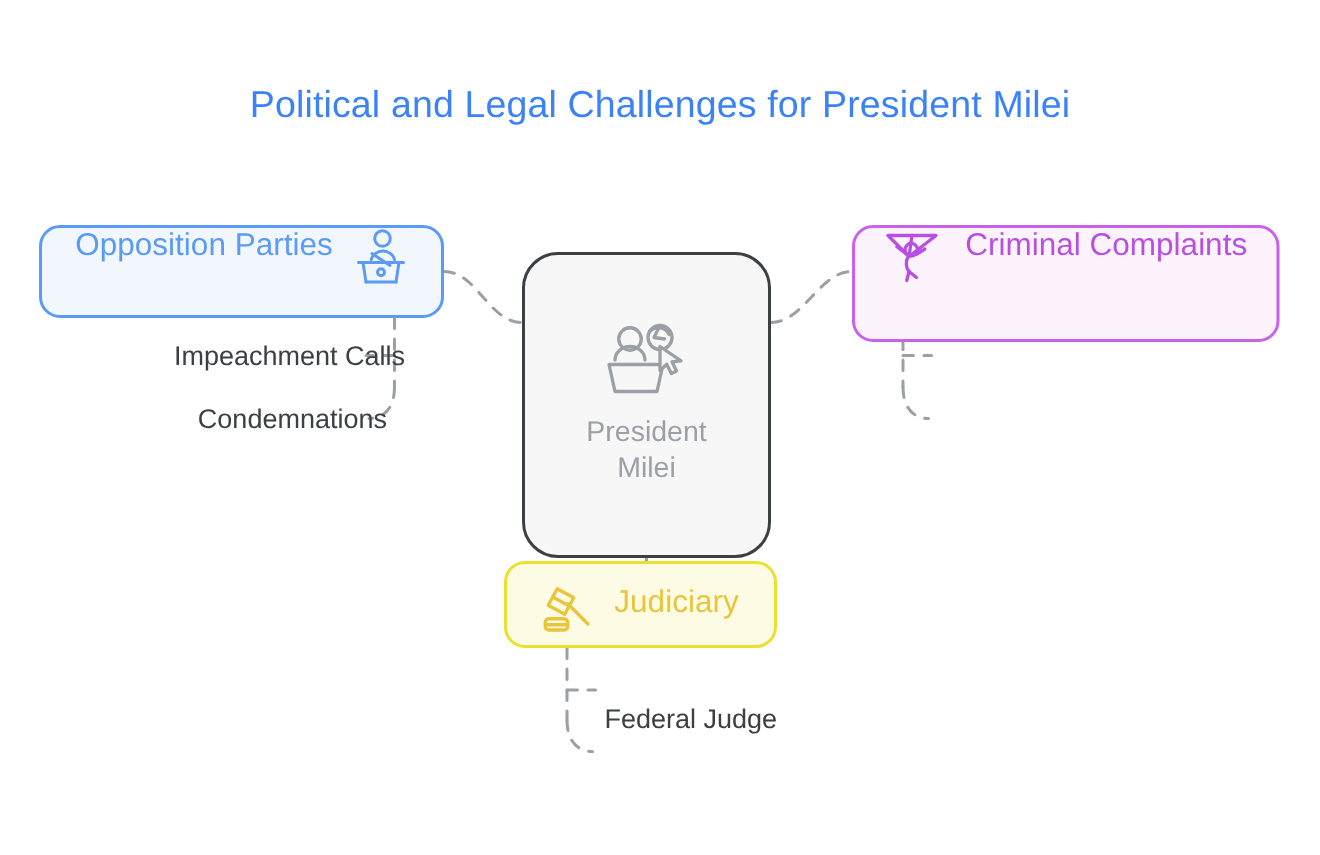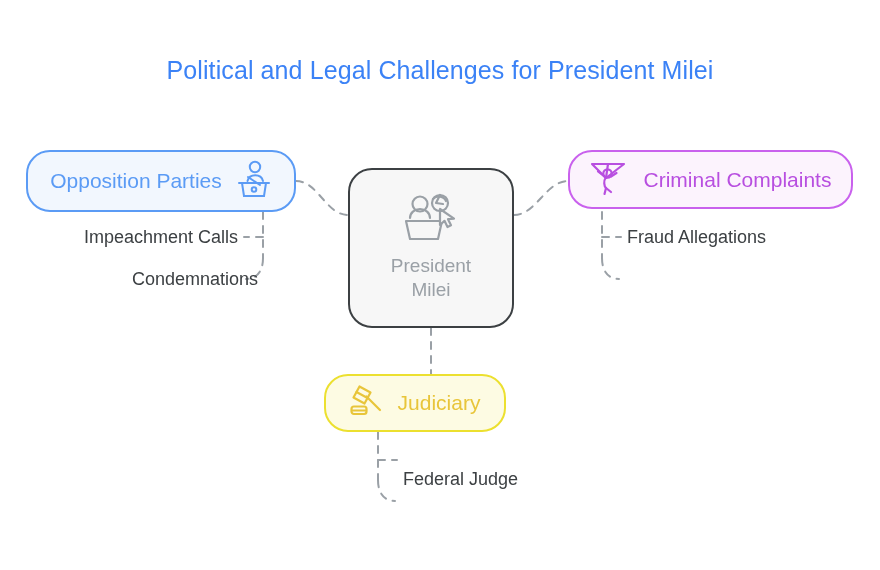--- a/index.html
+++ b/index.html
@@ -44,22 +44,21 @@
     width: 880px;
     height: 570px;
     pointer-events: none;
   }
 
   
   .node {
     position: absolute;
     box-sizing: border-box;
     display: flex;
-    align-items: center;
-    border-radius: 24px;
+    border-radius: 14px;
     border-width: 2px;
     border-style: solid;
   }
   .node-label {
     font-size: 21px;
     white-space: nowrap;
   }
   .node-icon {
     display: block;
     flex: 0 0 auto;
@@ -77,49 +76,49 @@
     gap: 14px;
     padding: 0 16px;
   }
   #node-opposition .node-label { color: #5b9bf5; }
 
   
   #node-criminal {
     left: 568px;
     top: 150px;
     width: 285px;
-    height: 59px;
+    height: 78px;
     background: #fcf3fd;
     border-color: #c961ed;
     justify-content: center;
     gap: 16px;
     padding: 0 16px;
   }
   #node-criminal .node-label { color: #b84fe0; }
 
   
   #node-judiciary {
-    left: 324px;
+    left: 336px;
     top: 374px;
     width: 182px;
     height: 58px;
     background: #fdfbe3;
     border-color: #ece02f;
     justify-content: center;
     gap: 14px;
-    padding: 0 16px;
+    padding: 14px 16px;
   }
   #node-judiciary .node-label { color: #e8c53a; }
 
   
   #node-center {
     left: 348px;
     top: 168px;
     width: 166px;
-    height: 160px;
+    height: 204px;
     background: #f7f7f7;
     border-color: #3c4043;
     border-radius: 24px;
     flex-direction: column;
     justify-content: center;
     align-items: center;
     gap: 6px;
     padding-bottom: 2px;
   }
   #node-center .center-title {
@@ -131,21 +130,21 @@
 
   
   .leaf {
     position: absolute;
     font-size: 18px;
     color: #3c4043;
     white-space: nowrap;
   }
   .leaf.right-align { text-align: right; }
 
-  #leaf-impeachment { right: 642px; top: 227px; margin-left: 32px; }
+  #leaf-impeachment { right: 610px; top: 227px; margin-left: 32px; }
   #leaf-condemnations { right: 622px; top: 269px; }
   #leaf-fraud        { left: 627px; top: 227px; }
   #leaf-dereliction  { left: 622px; top: 269px; }
   #leaf-federaljudge { left: 403px; top: 450px; margin-top: 19px; }
   #leaf-investigation{ left: 403px; top: 491px; }
 </style>
 </head>
 <body>
 
 <div id="canvas">
@@ -250,17 +249,16 @@
         <rect x="1.5" y="22.5" width="15" height="7.5" rx="2.4"></rect>
         <path d="M2,26.5 L16,26.5"></path>
       </svg>
     </span>
     <span class="node-label">Judiciary</span>
   </div>
 
   <div class="leaf right-align" id="leaf-impeachment">Impeachment Calls</div>
   <div class="leaf right-align" id="leaf-condemnations">Condemnations</div>
 
-  <div class="leaf" id="leaf-fraud">Fraud Allegations</div>
 
   <div class="leaf" id="leaf-federaljudge">Federal Judge</div>
 
 </div>
 
 </body></html>

